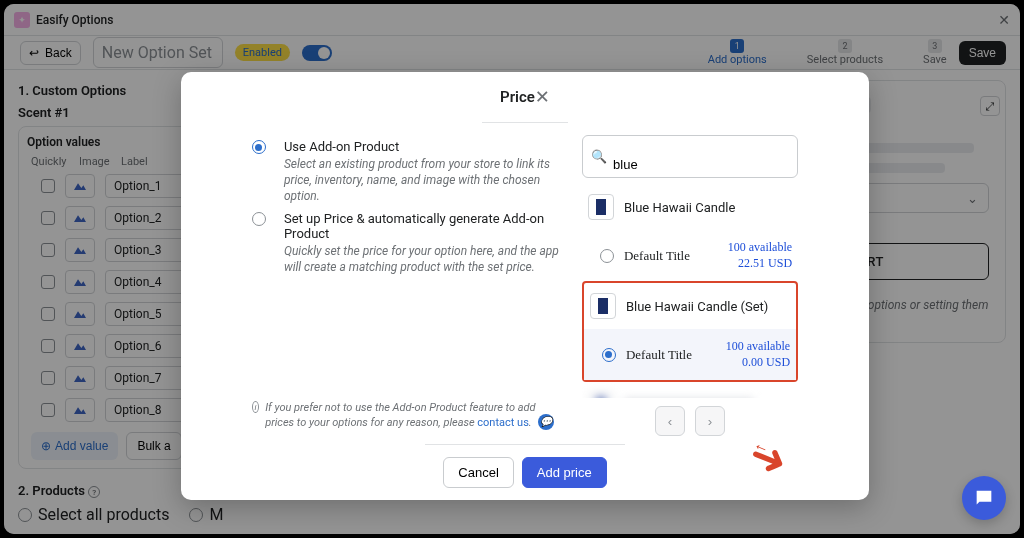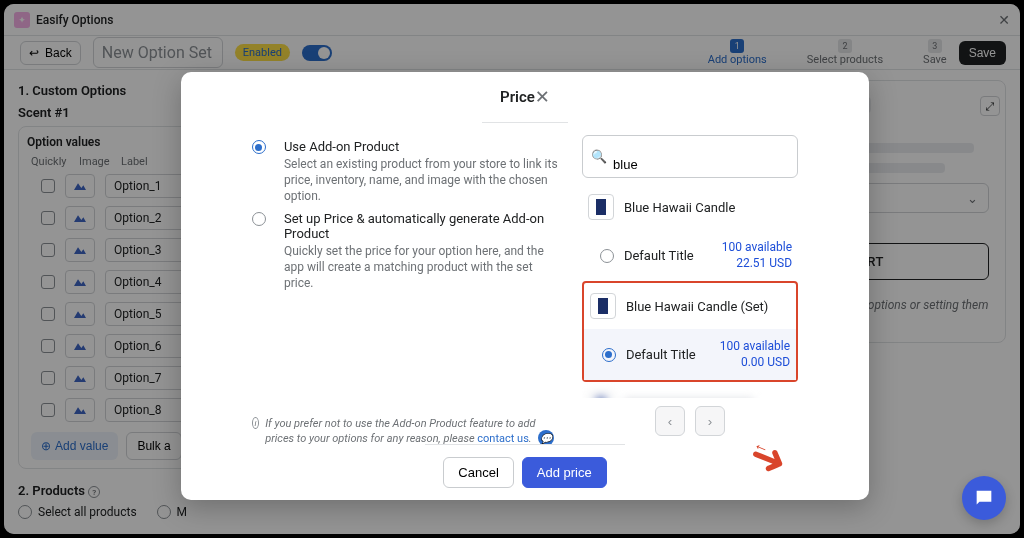--- a/index.html
+++ b/index.html
@@ -42,21 +42,21 @@
   .valcols .c1{width:38px;} .valcols .c2{width:32px;} .valcols .c3{flex:1;}
   .valrow { display:flex; gap:10px; align-items:center; padding:4px; }
   .chk { width:14px; height:14px; border:1px solid #8c9196; border-radius:3px; margin-left:10px;}
   .thumb { width:30px; height:24px; border:1px solid #d2d5d8; border-radius:4px; display:flex; align-items:center; justify-content:center; }
   .thumb svg { width:16px; height:12px; fill:#3e66c4; }
   .optlabel { flex:1; border:1px solid #d2d5d8; border-radius:4px; padding:4px 8px; font-size:12px; min-width:0;}
   .addvalue { display:flex; align-items:center; gap:4px; color:#2c6ecb; background:#eef3fb; padding:6px 10px; border-radius:6px; font-size:12px; border:none; cursor:pointer; margin:6px 4px 0;}
   .bulk { font-size:12px; padding:6px 10px; border:1px solid #d2d5d8; border-radius:6px; background:#fff; margin:6px 0 0 4px;}
 
   .products { margin-top:14px; }
-  .prodrow { display:flex; gap:20px; align-items:center; font-size:12px; margin:6px 0;}
+  .prodrow { display:flex; gap:20px; align-items:center; font-size:16px; margin:6px 0;}
   .radio { width:14px; height:14px; border:1px solid #8c9196; border-radius:50%; display:inline-block; margin-right:6px;}
   .moresettings { color:#2c6ecb; font-size:13px; margin-top:14px; font-weight:500;}
 
   
   .rightbox { border:1px solid #e1e3e5; border-radius:8px; padding:16px; background:#fff; }
   .prevline { height:10px; background:#ebedf0; border-radius:4px; margin-bottom:10px; }
   .prevselect { border:1px solid #d2d5d8; border-radius:6px; height:30px; display:flex; align-items:center; justify-content:flex-end; padding:0 10px; color:#6d7175;}
   .cartbtn { border:1px solid #202223; border-radius:6px; padding:10px; text-align:center; margin-top:30px; font-weight:500; letter-spacing:0.4px;}
   .helptext { font-size:12px; color:#6d7175; margin-top:18px; font-style:italic;}
   .helptext a { color:#2c6ecb; font-style:normal;}
@@ -70,32 +70,32 @@
   .modalclose { margin-left:auto; font-size:18px; color:#6d7175; cursor:pointer; background:none; border:none;}
   .modalbody { display:flex; flex:1; overflow:hidden; }
   .mleft { width:340px; padding:16px 16px; border-right:0px; }
   .mright { flex:1; padding:12px 16px 0 6px; display:flex; flex-direction:column;}
   .opt { display:flex; gap:16px; margin-bottom:6px; }
   .opt .r { flex:0 0 16px; padding-top:1px;}
   .opt .r .circle { width:14px; height:14px; border:1.5px solid #8c9196; border-radius:50%; display:flex;align-items:center;justify-content:center;}
   .opt .r .circle.on { border-color:#2c6ecb; }
   .opt .r .circle.on::after { content:''; width:7px; height:7px; background:#2c6ecb; border-radius:50%; }
   .opt .b .t { font-size:13px; font-weight:400; }
-  .opt .b .d { font-size:12px; color:#6d7175; margin-top:2px; line-height:1.35;}
+  .opt .b .d { font-size:12px; color:#6d7175; font-style:italic; margin-top:2px; line-height:1.35;}
   .footnote { font-size:11px; color:#6d7175; font-style:italic; display:flex; gap:6px; padding-top:120px;}
   .footnote a { color:#2c6ecb; font-style:normal;}
   .infobub { display:inline-flex; width:16px;height:16px;background:#2c6ecb;border-radius:50%;color:#fff;align-items:center;justify-content:center;font-size:10px;margin-left:4px;}
 
   .search { display:flex; align-items:center; gap:6px; border:1px solid #c9cccf; border-radius:6px; padding:5px 8px; }
   .search input { border:none; outline:none; font-size:13px; flex:1;margin-top:16px; }
   .prodlist { margin-top:6px; flex:1; overflow:hidden;}
   .prodhdr { display:flex; align-items:center; gap:10px; padding:10px 6px; }
   .prodthumb { width:26px; height:26px; border:1px solid #d2d5d8; border-radius:4px; display:flex;align-items:center;justify-content:center;}
   .prodthumb .inner { width:10px; height:16px; background:#1b2e66; }
-  .variant { display:flex; align-items:center; padding:10px 6px 10px 18px; }
+  .variant { display:flex; align-items:center; padding:10px 6px 10px 18px;font-family:Liberation Serif, serif; }
   .variant .vc { width:14px; height:14px; border:1.5px solid #8c9196; border-radius:50%; margin-right:10px; display:flex;align-items:center;justify-content:center;}
   .variant .vc.sel { border-color:#2c6ecb; }
   .variant .vc.sel::after { content:''; width:7px; height:7px; background:#2c6ecb; border-radius:50%;}
   .vinfo { margin-left:auto; text-align:right; font-size:12px; color:#1d4ed8; line-height:1.3;}
   .highlight { border:2px solid #d9452b; border-radius:4px; }
   .blurprod { filter: blur(4px); }
   .pager { display:flex; justify-content:center; gap:10px; padding:8px 0; }
   .pager button { width:30px; height:30px; border:1px solid #d2d5d8; border-radius:6px; background:#f6f6f7; color:#8c9196; }
   .modalftr { display:flex; justify-content:flex-end; gap:8px; padding:12px 18px; border-top:1px solid #e1e3e5;}
   .btn { padding:7px 14px; border-radius:6px; font-size:13px; cursor:pointer;}

